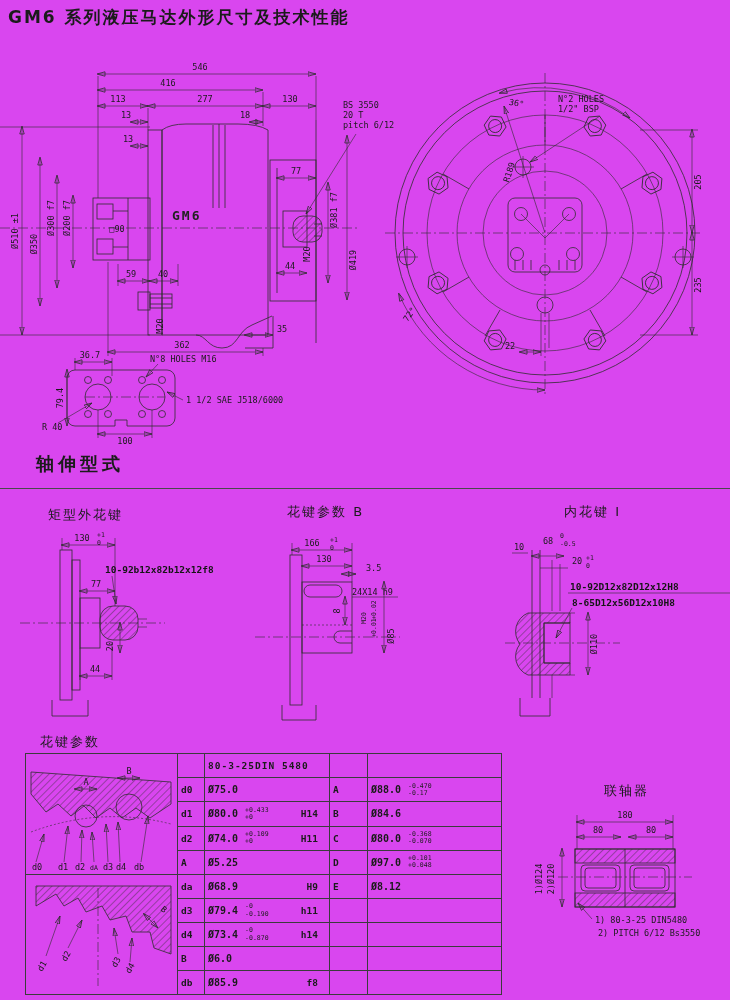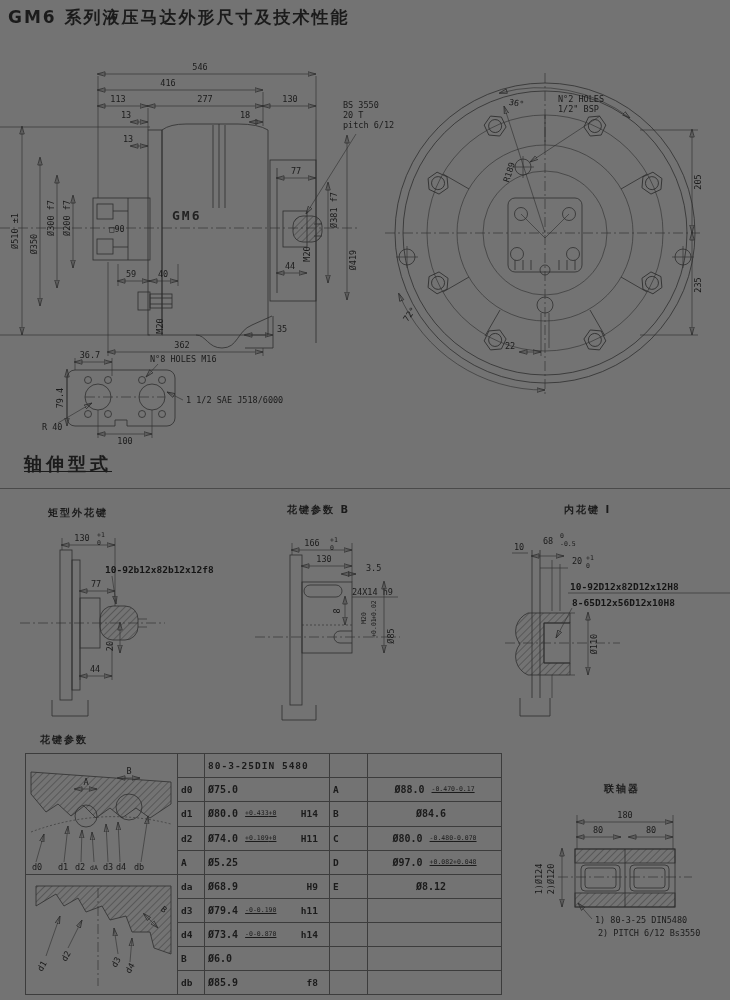--- a/index.html
+++ b/index.html
@@ -1,43 +1,43 @@
 <!DOCTYPE html>
 <html><head>
 <meta charset="utf-8">
 <style>
   html,body{margin:0;padding:0;background:#e8e8e6;}
-  #page{position:relative;width:730px;height:1000px;background:#737373;overflow:hidden;
+  #page{position:relative;width:730px;height:1000px;background:#d946ef;overflow:hidden;
         font-family:"DejaVu Sans",sans-serif;color:#1b1b1b;}
   .abs{position:absolute;}
   .h-title{font-size:17px;font-weight:bold;letter-spacing:2px;white-space:nowrap;}
   .h-sec{font-size:18px;font-weight:bold;letter-spacing:4px;}
-  .h-sub{font-size:10px;font-weight:bold;letter-spacing:2px;white-space:nowrap;}
+  .h-sub{font-size:13px;font-weight:normal;letter-spacing:2px;white-space:nowrap;}
   .rule{border-top:1.5px solid #4a4a4a;height:0;}
   svg{overflow:visible;}
   svg line,svg path,svg rect,svg circle,svg polyline,svg polygon,svg ellipse{
       stroke:#2e2e2e;stroke-width:0.8;fill:none;}
   .thin{stroke-width:0.6;}
   .cl{stroke-dasharray:10 3 2 3;stroke-width:0.6;}
   .dot{stroke-dasharray:2 2;stroke-width:0.6;}
   .dim{stroke-width:0.6;marker-start:url(#aS);marker-end:url(#aE);}
   .ldr{stroke-width:0.6;marker-end:url(#aE);}
   .dt{font:8.5px "DejaVu Sans Mono",monospace;fill:#1b1b1b;stroke:none;}
   .dt2{font:6.5px "DejaVu Sans Mono",monospace;fill:#1b1b1b;stroke:none;}
   .sp{font:bold 9.5px "DejaVu Sans Mono",monospace;fill:#151515;stroke:none;}
   .big{font:bold 13px "DejaVu Sans Mono",monospace;fill:#222;stroke:none;letter-spacing:2px;}
   .hatch{fill:url(#hat);}
   
   #ptable{border-collapse:collapse;table-layout:fixed;width:476px;
           font-family:"DejaVu Sans Mono",monospace;font-size:9.5px;}
   #ptable td{border:1.2px solid #3c3c3c;padding:0 3px;height:23px;overflow:hidden;}
   #ptable td.diag{padding:0;}
-  .vwrap{display:flex;align-items:center;justify-content:center;}
+  .vwrap{display:flex;align-items:center;}
   .dia{font-size:10px;font-weight:bold;}
-  .tol{display:inline-flex;flex-direction:row;font-size:6.5px;line-height:1.1;margin-left:7px;text-decoration:underline;}
+  .tol{display:inline-flex;flex-direction:column;font-size:6.5px;line-height:1.1;margin-left:7px;}
   .fit{margin-left:auto;margin-right:8px;font-weight:bold;}
   .pkey{font-weight:bold;}
   .hdr{font-weight:bold;letter-spacing:1px;margin-top:36px;}
 </style>
 </head>
 <body>
 
 <div id="page">
 
   <div class="abs h-title" style="left:8px;top:6px;">GM6 系列液压马达外形尺寸及技术性能</div>
@@ -304,21 +304,21 @@
       <line class="dim" x1="692" y1="185" x2="692" y2="287"></line>
       <text class="dt" transform="rotate(-90 701 237)" x="701" y="237" text-anchor="middle">235</text>
       <path class="dim" d="M399,246 A157,157 0 0 0 545,342" fill="none"></path>
       <text class="dt" transform="rotate(-55 412 268)" x="412" y="268" text-anchor="middle">72°</text>
       <line class="dim" x1="520" y1="304" x2="541" y2="304"></line>
       <line class="thin" x1="541" y1="300" x2="541" y2="308"></line>
       <text class="dt" x="510" y="301" text-anchor="middle">22</text>
     </g>
   </svg>
 
-  <div class="abs h-sec" style="left:24px;top:452px;text-decoration:underline;">轴伸型式</div>
+  <div class="abs h-sec" style="left:36px;top:452px;">轴伸型式</div>
   <div class="abs rule" style="left:0;top:488px;width:730px;"></div>
 
   <div class="abs h-sub" style="left:48px;top:506px;">矩型外花键</div>
   <div class="abs h-sub" style="left:287px;top:503px;">花键参数 B</div>
   <div class="abs h-sub" style="left:516px;top:503px;margin-left:48px;">内花键 I</div>
 
   <svg class="abs" style="left:0;top:498px;" width="730" height="240" viewBox="0 0 730 240">
 
     <g>
       <line class="cl" x1="20" y1="125" x2="165" y2="125"></line>
@@ -508,21 +508,21 @@
                 <span>+0</span>
               </span>
         <span class="fit">H11</span>
             </div>
           </td>
       <td class="pkey">C</td>
       <td>
             <div class="vwrap">
         <span class="dia">Ø80.0</span>
         <span class="tol">
-                <span>-0.480</span>
+                <span>-0.368</span>
                 <span>-0.070</span>
               </span>
             </div>
           </td>
     </tr>
     <tr>
       <td class="pkey">A</td>
       <td>
             <div class="vwrap">
         <span class="dia">Ø5.25</span>
@@ -531,21 +531,21 @@
                 <span></span>
               </span>
         <span class="fit"></span>
             </div>
           </td>
       <td class="pkey">D</td>
       <td>
             <div class="vwrap">
         <span class="dia">Ø97.0</span>
         <span class="tol">
-                <span>+0.082</span>
+                <span>+0.101</span>
                 <span>+0.048</span>
               </span>
             </div>
           </td>
     </tr>
     <tr>
       <td class="diag" rowspan="5">
         <svg width="150" height="116" viewBox="0 0 150 116">
           <path class="hatch" d="M10,30 L30,18 L38,30 L52,22 L60,36 L76,30 L84,44 L100,40 L106,56 L124,56 L128,72 L145,78 L145,10 L10,10 z"></path>
           <line class="cl" x1="72" y1="12" x2="72" y2="110"></line>

